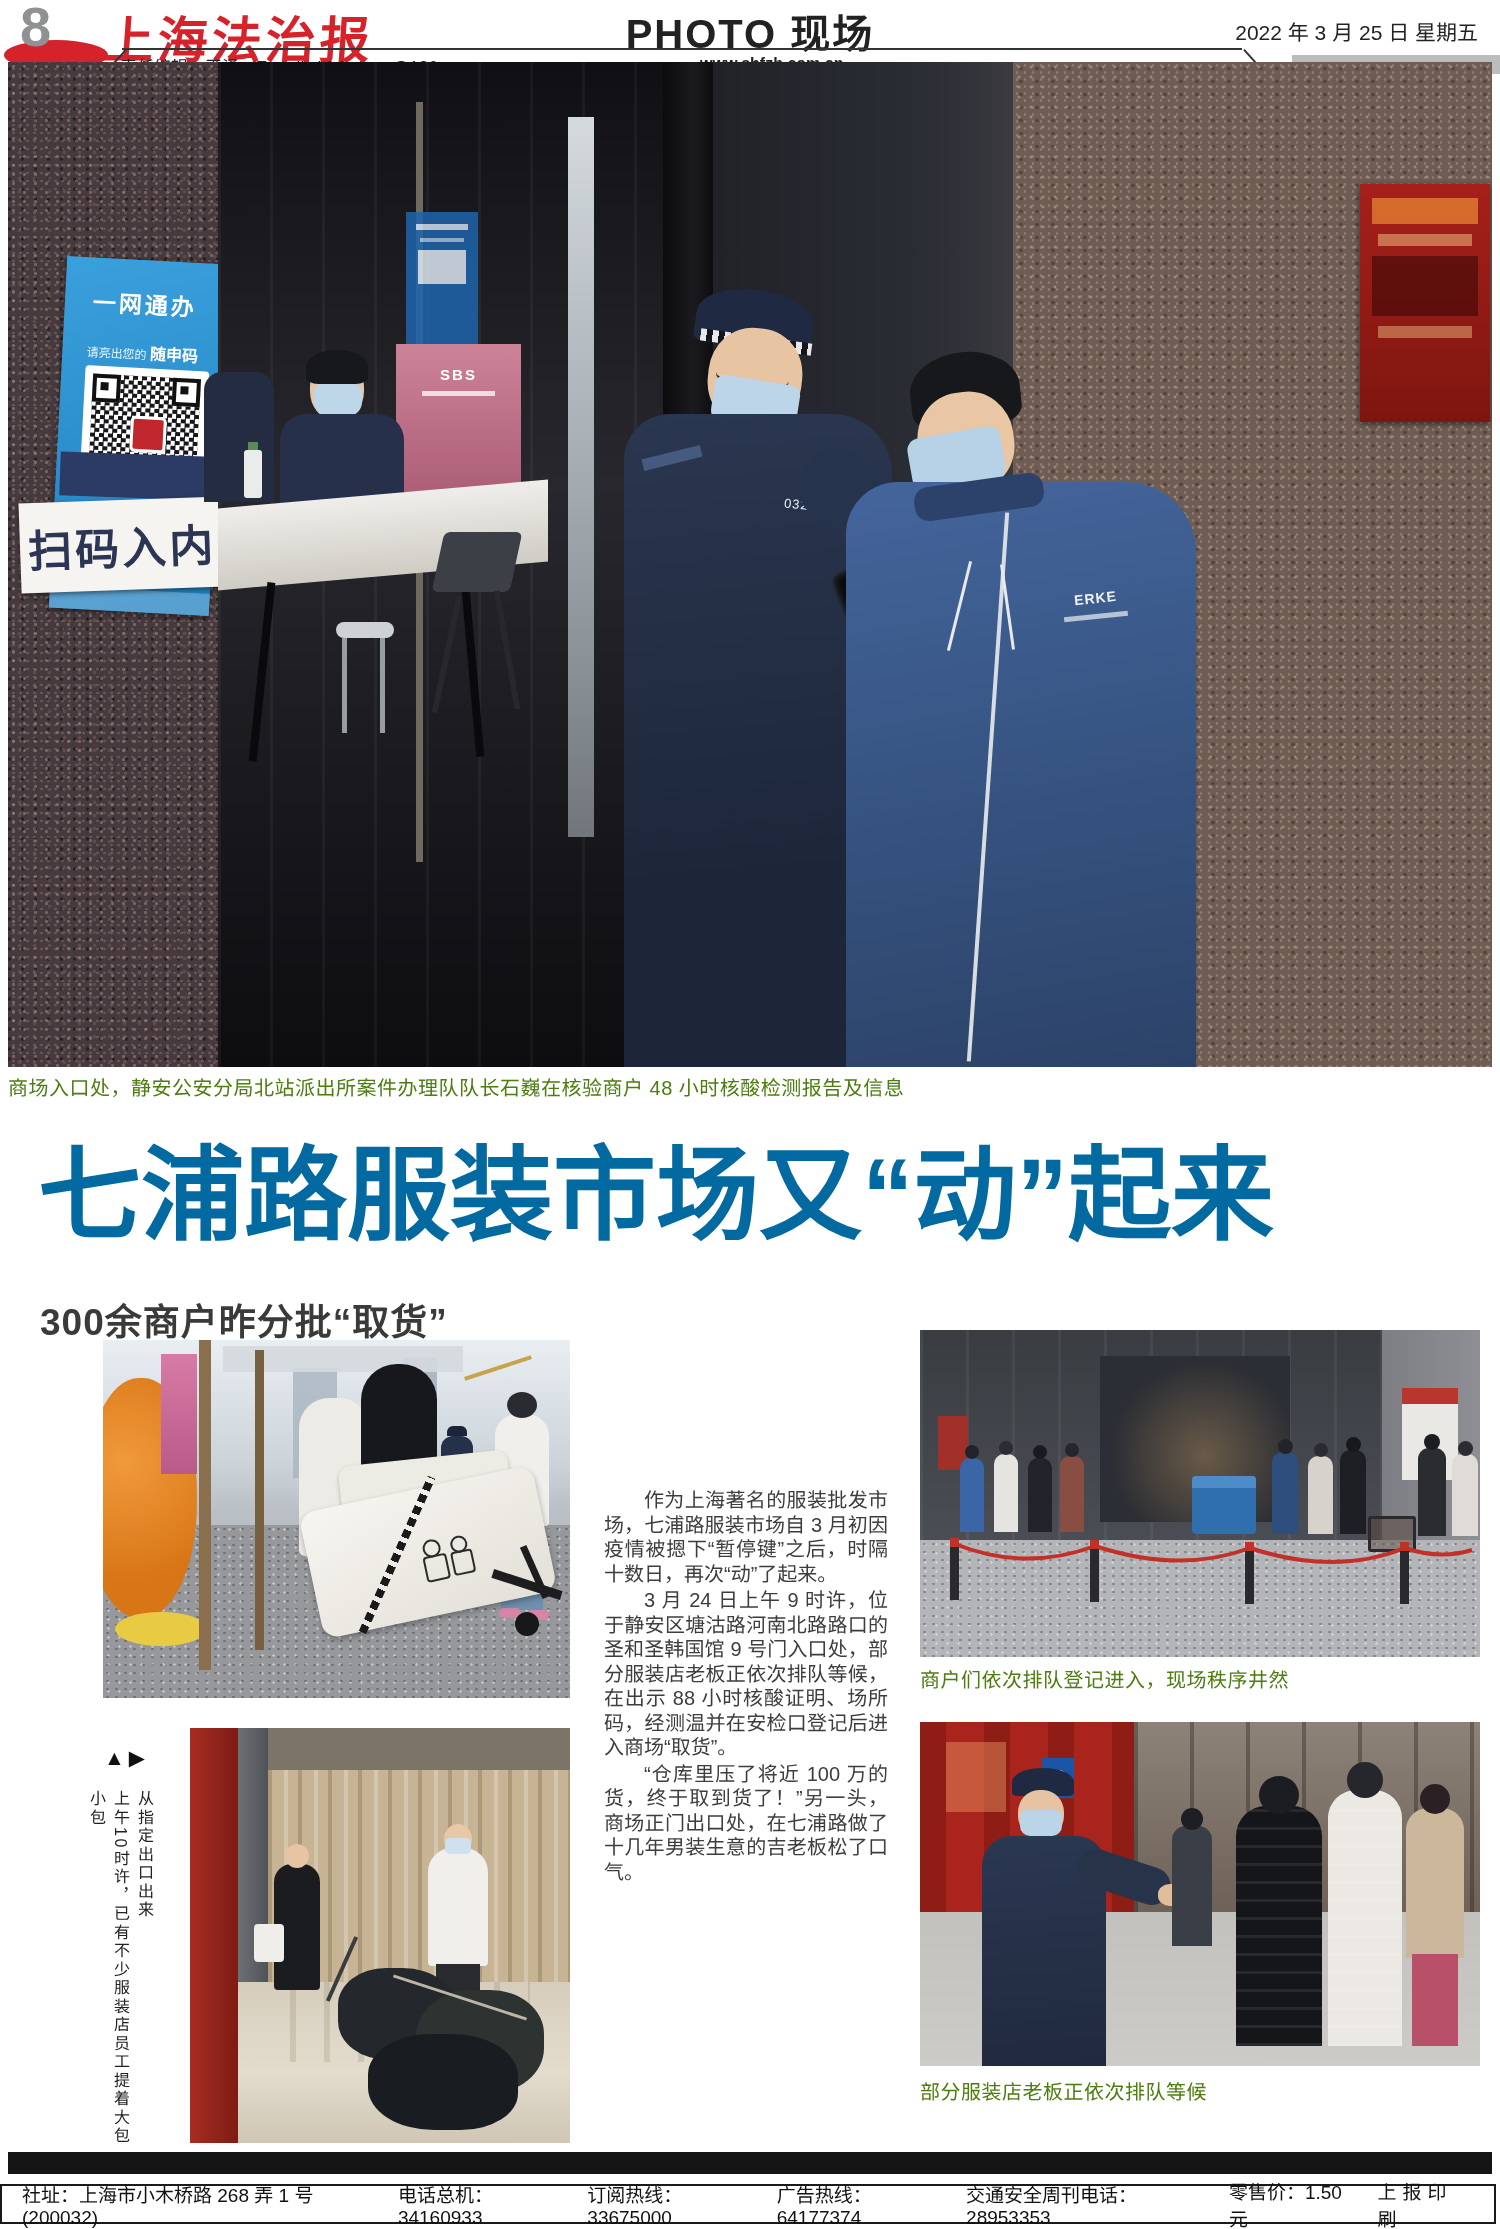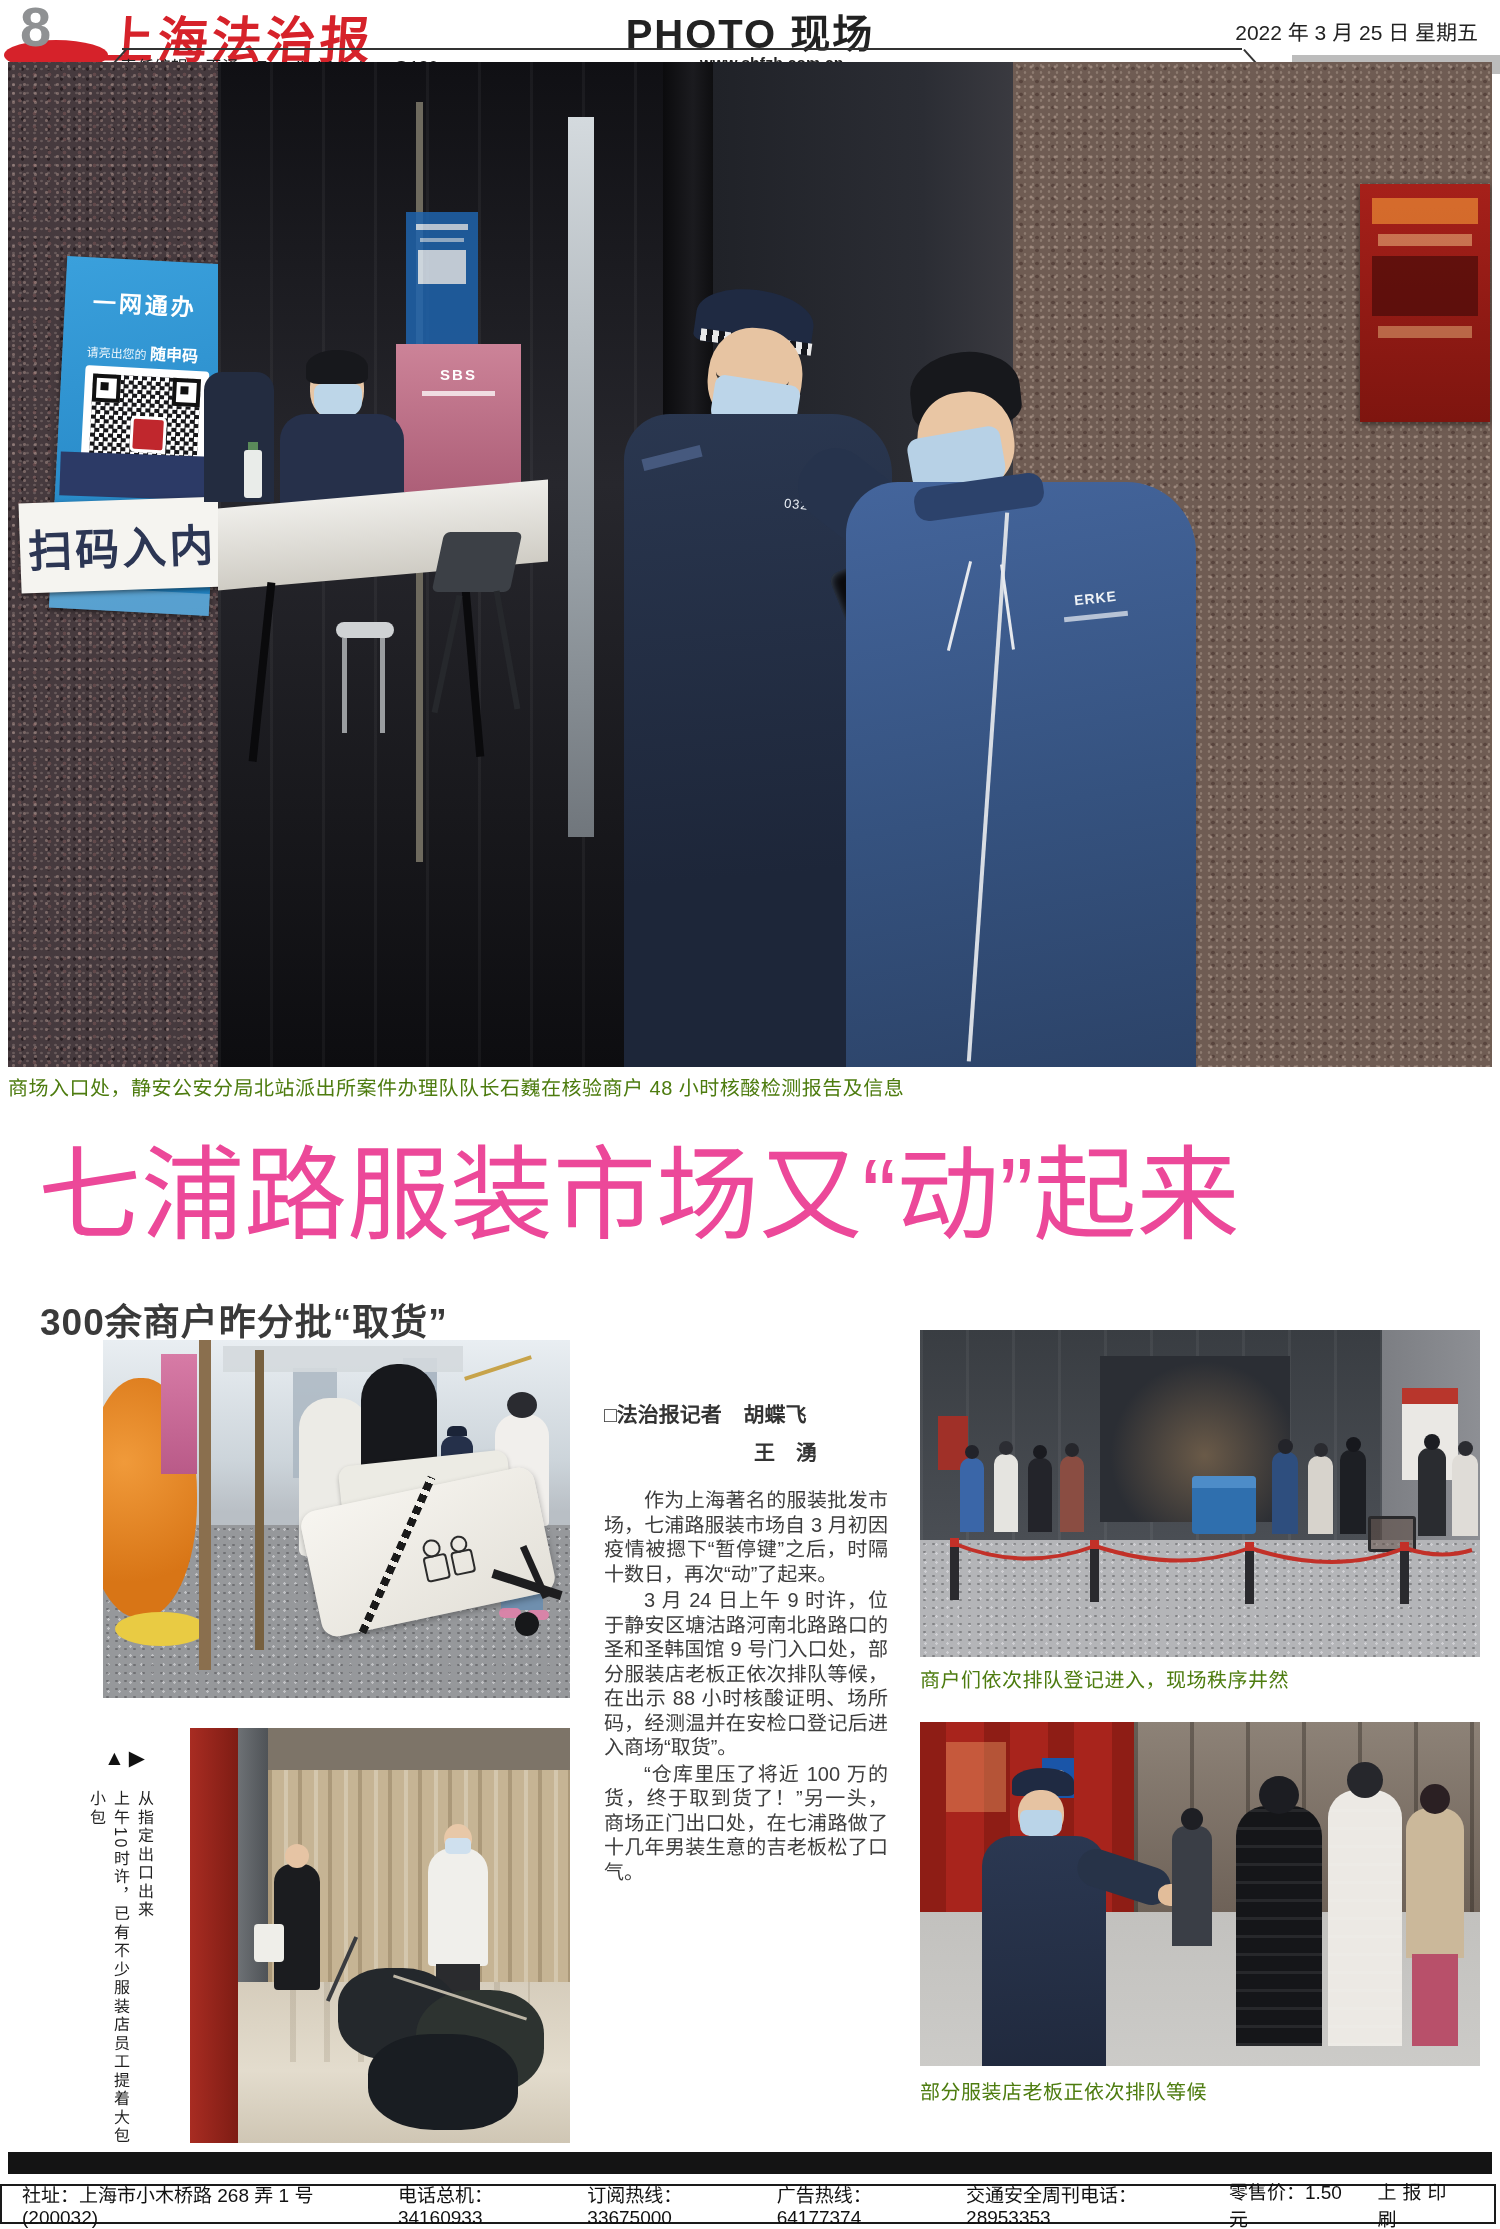--- a/index.html
+++ b/index.html
@@ -18,21 +18,21 @@
     radial-gradient(circle, rgba(60,38,34,.45) 0 1.5px, transparent 2.2px),
     radial-gradient(circle, rgba(245,230,215,.22) 0 1px, transparent 1.6px);
     background-size:12px 10px,16px 13px,8px 7px;}
   .speckle-floor{background-color:#96989b;background-image:
     radial-gradient(circle, rgba(40,40,42,.35) 0 1px, transparent 1.5px),
     radial-gradient(circle, rgba(235,235,238,.5) 0 1px, transparent 1.5px);
     background-size:9px 8px,11px 9px;}
   .masthead{font-family:"DejaVu Serif","Liberation Serif",serif;font-weight:900;color:#d6222a;
     font-size:50px;letter-spacing:4px;transform:skewX(-4deg);}
   .photo-caption{font-size:20px;color:#4d7c0f;letter-spacing:.5px;}
-  .headline{font-size:103px;font-weight:400;color:#ec4899;letter-spacing:0px;white-space:nowrap;}
+  .headline{font-size:103px;font-weight:700;color:#0369a1;letter-spacing:0px;white-space:nowrap;}
   .subhead{font-size:37px;font-weight:700;color:#3a3a3a;letter-spacing:1px;}
   .article-col{width:284px;font-size:20px;line-height:24.5px;color:#3d3d3d;text-align:justify;}
   .article-col p{margin:0 0 2px 0;text-indent:2em;}
   .byline{font-size:21px;font-weight:700;color:#333;}
   .v-caption{writing-mode:vertical-rl;text-orientation:mixed;font-size:16px;letter-spacing:2.5px;
     color:#222;line-height:24px;height:372px;}
   .qr-board{background:repeating-conic-gradient(#17171a 0% 25%, #ffffff 0% 50%) 0 0/9px 9px;}
   .finder{position:absolute;width:20px;height:20px;border:4px solid #111;background:#fff;}
   .finder::after{content:"";position:absolute;left:4px;top:4px;width:8px;height:8px;background:#111;}
   .fold-curtain{background-color:#c6b494;background-image:repeating-linear-gradient(90deg,
@@ -234,27 +234,20 @@
     </div>
     <div class="ab" style="left:246px;top:236px;width:44px;height:44px;background:#2a2b2e;"></div>
 
     <div class="ab" style="left:148px;top:240px;width:120px;height:92px;background:#24282c;border-radius:40% 46% 40% 42%;"></div>
     <div class="ab" style="left:226px;top:262px;width:128px;height:104px;background:#2d3330;border-radius:44% 42% 44% 40%;"></div>
     <div class="ab" style="left:178px;top:306px;width:150px;height:96px;background:#191d22;border-radius:42% 44% 38% 44%;"></div>
     <div class="ab" style="left:200px;top:268px;width:140px;height:3px;background:#bdb6a6;transform:rotate(18deg);"></div>
     <div class="ab" style="left:150px;top:206px;width:4px;height:70px;background:#3a3c40;transform:rotate(24deg);"></div>
   </div>
 
-  <div class="ab" style="left:604px;top:1398px;width:284px;">
-    <div class="byline">
-      <span>□法治报记者</span>
-      <span style="margin-left:16px;">胡蝶飞</span>
-    </div>
-    <div class="byline" style="margin-top:8px;margin-left:150px;">王　湧</div>
-  </div>
   <div class="ab article-col" style="left:604px;top:1488px;">
     <p>作为上海著名的服装批发市场，七浦路服装市场自 3 月初因疫情被摁下“暂停键”之后，时隔十数日，再次“动”了起来。</p>
     <p>3 月 24 日上午 9 时许，位于静安区塘沽路河南北路路口的圣和圣韩国馆 9 号门入口处，部分服装店老板正依次排队等候，在出示 88 小时核酸证明、场所码，经测温并在安检口登记后进入商场“取货”。</p>
     <p>“仓库里压了将近 100 万的货，终于取到货了！”另一头，商场正门出口处，在七浦路做了十几年男装生意的吉老板松了口气。</p>
   </div>
 
   <div class="ab" style="left:920px;top:1330px;width:560px;height:327px;overflow:hidden;background:#43474c;">
     <div class="ab" style="left:0;top:0;width:560px;height:210px;background:repeating-linear-gradient(90deg,rgba(255,255,255,.05) 0 3px,transparent 3px 46px),linear-gradient(180deg,#393d42,#4a4e54);"></div>
     <div class="ab" style="left:462px;top:0;width:98px;height:210px;background:linear-gradient(90deg,#7c7e83,#8d8f94);"></div>
     <div class="ab" style="left:180px;top:26px;width:190px;height:166px;background:radial-gradient(circle at 55% 60%,#6a5a48 0%,#2b2e34 65%);"></div>

